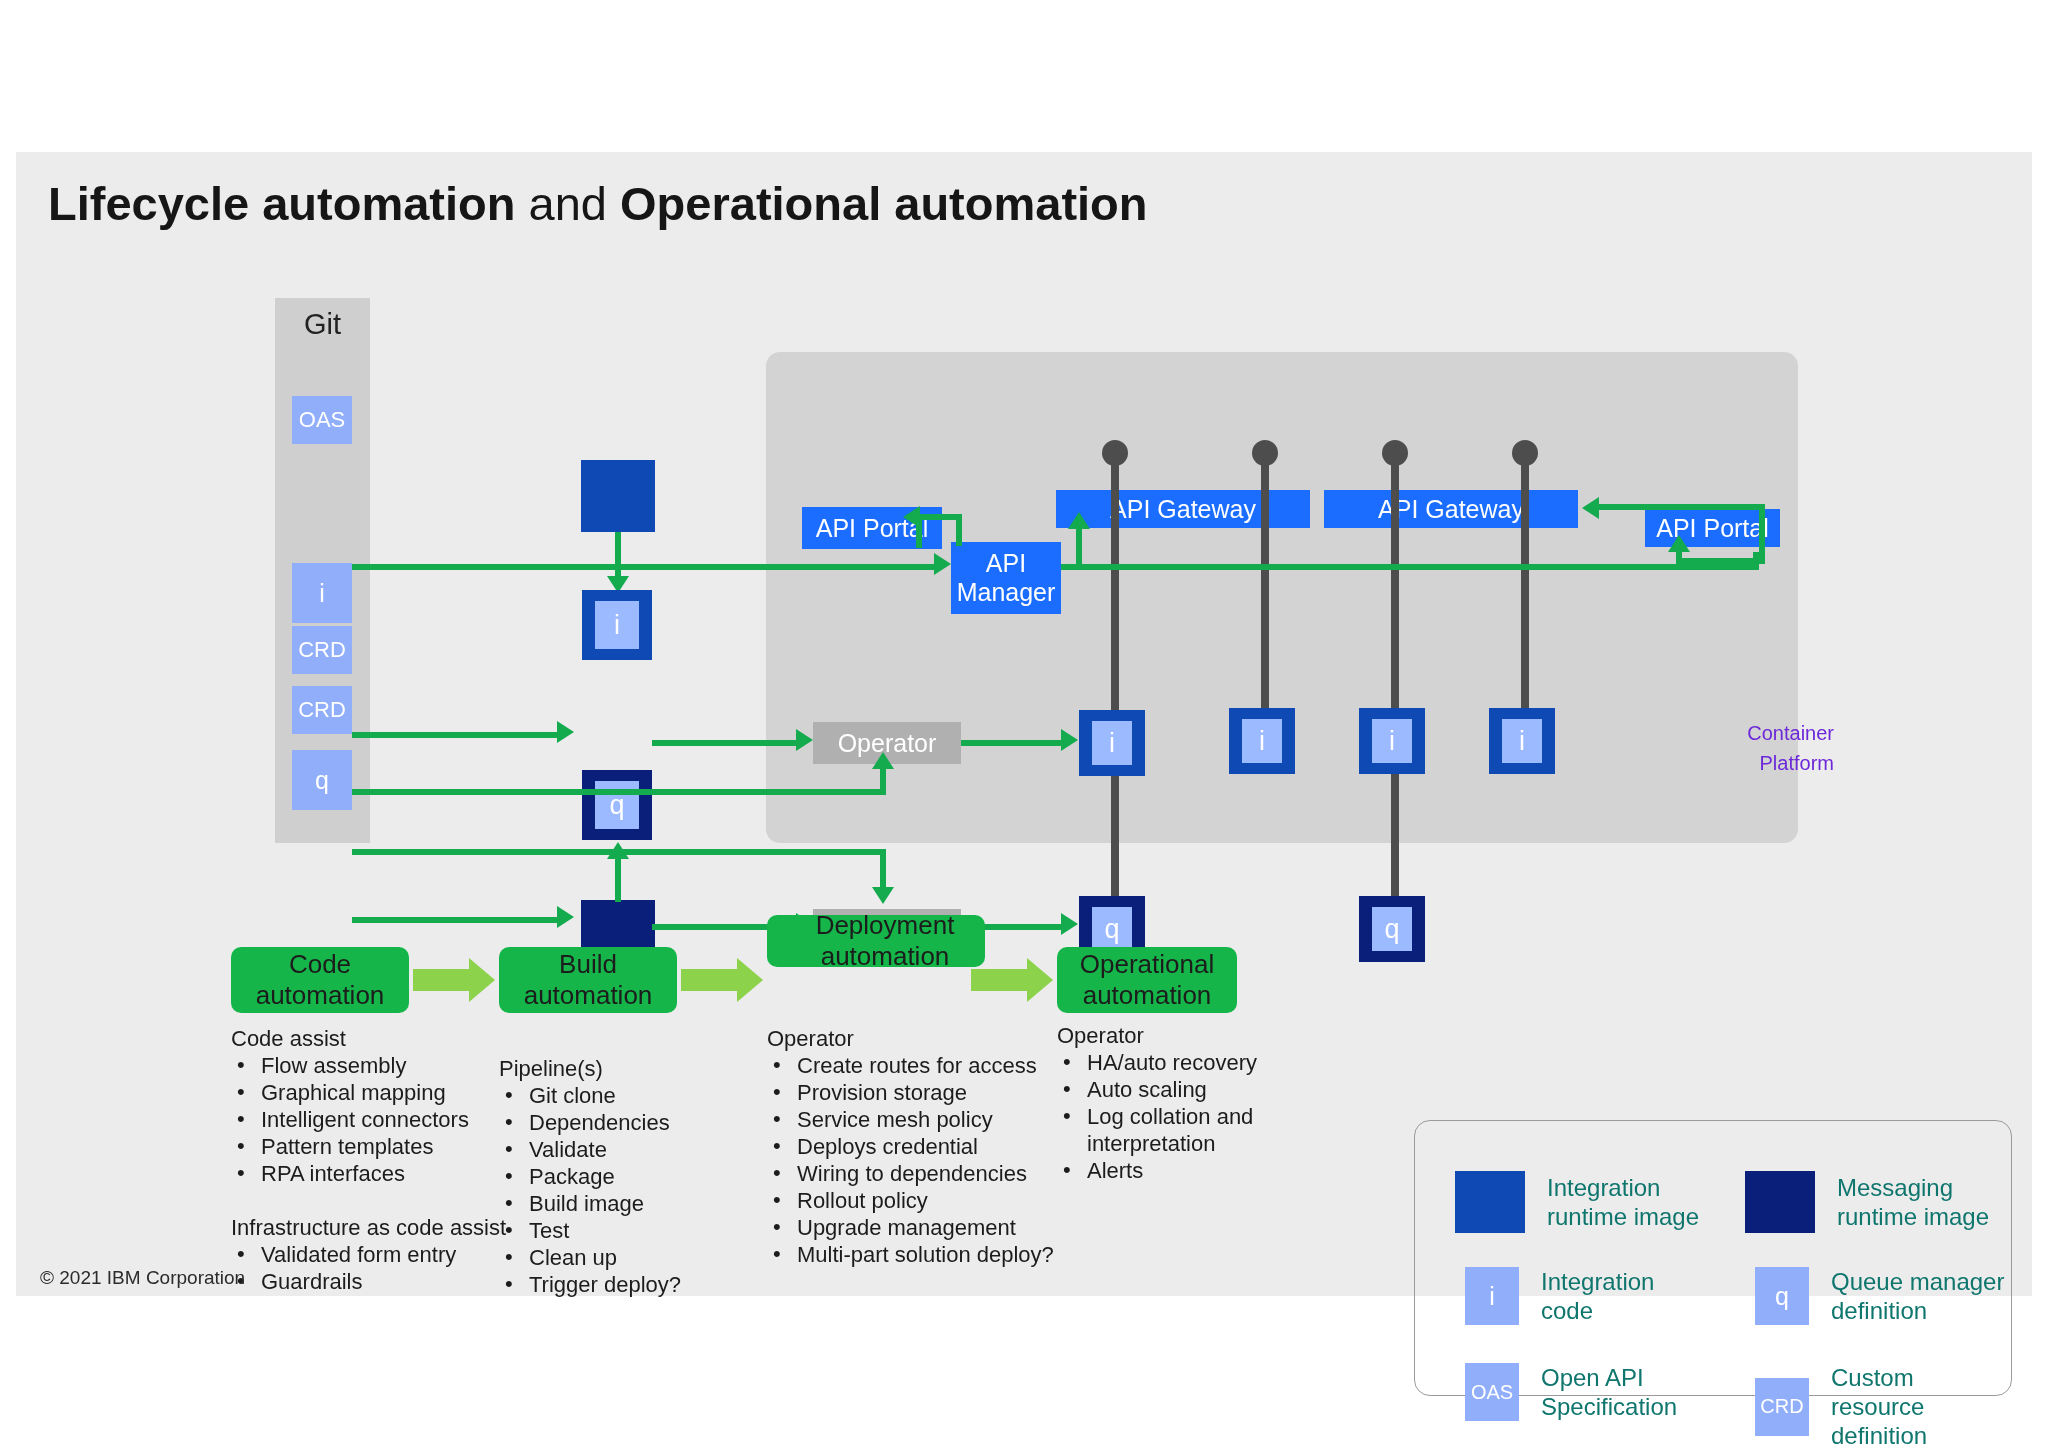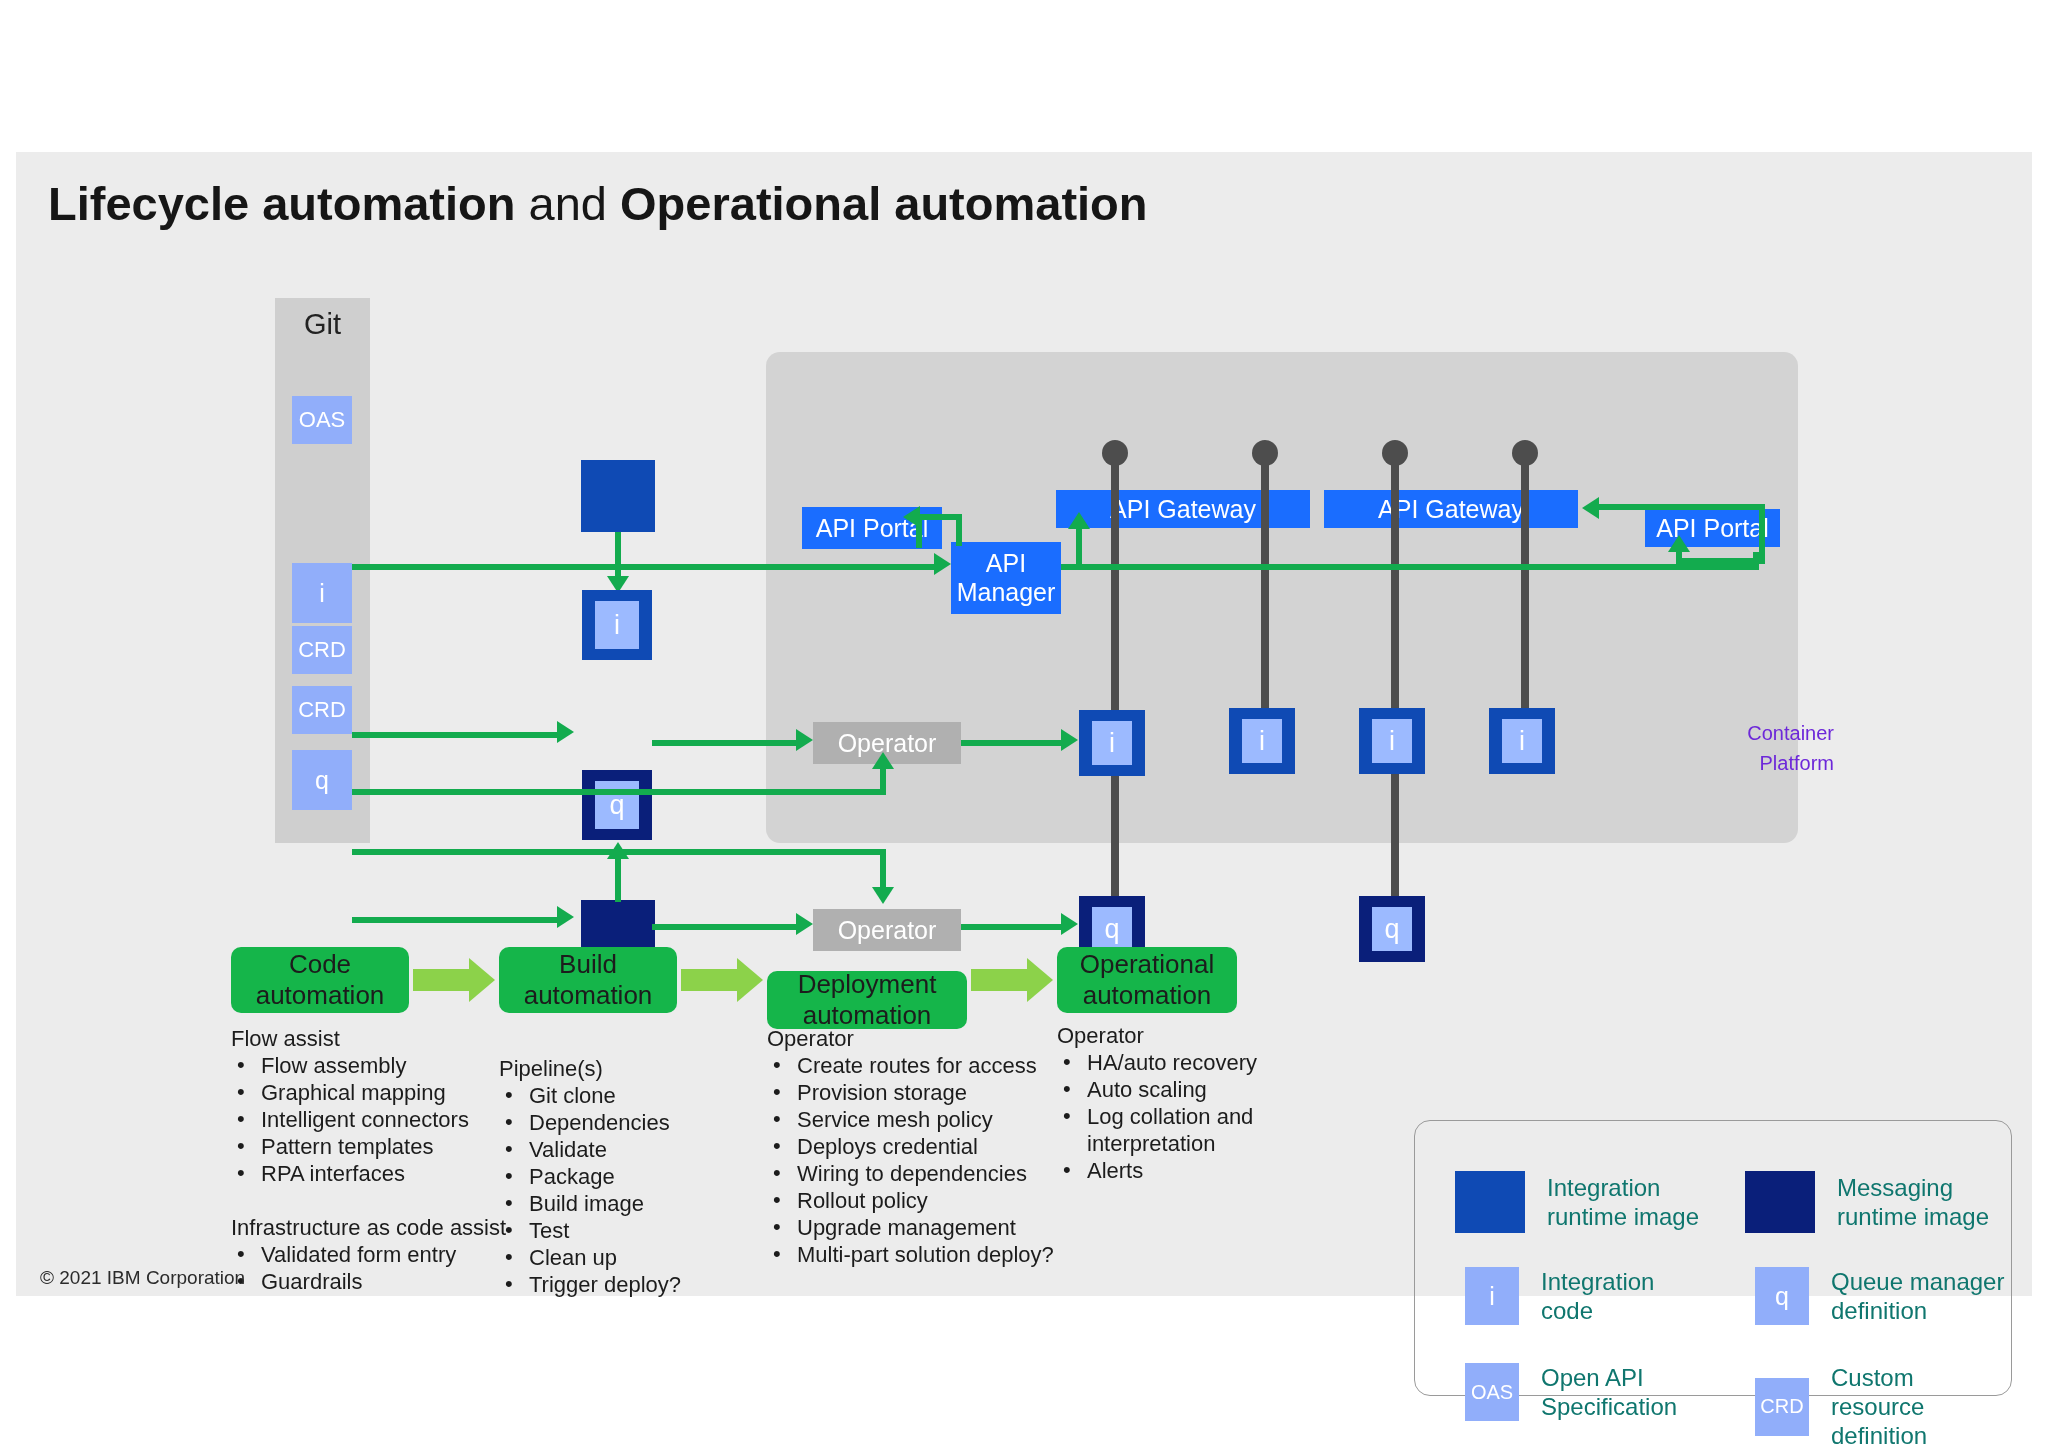--- a/index.html
+++ b/index.html
@@ -245,36 +245,36 @@
 
     <div class="flowbox" style="left:483px;top:795px;width:178px;height:66px;flex-direction:column;">
       <span>Build</span>
       <span>automation</span>
     </div>
     <div class="flowarrow" style="left:665px;top:806px;width:82px;">
         <div class="bar" style="width:56px;"></div>
         <div class="tip" style="left:56px;"></div>
       </div>
 
-    <div class="flowbox" style="left:751px;top:819px;width:200px;height:58px;flex-direction:column;">
+    <div class="flowbox" style="left:751px;top:763px;width:200px;height:52px;flex-direction:column;padding-left:18px;">
       <span>Deployment</span>
       <span>automation</span>
     </div>
     <div class="flowarrow" style="left:955px;top:806px;width:82px;">
         <div class="bar" style="width:56px;"></div>
         <div class="tip" style="left:56px;"></div>
       </div>
 
     <div class="flowbox" style="left:1041px;top:795px;width:180px;height:66px;flex-direction:column;">
       <span>Operational</span>
       <span>automation</span>
     </div>
 
     <div class="collist" style="left:215px;top:873px;width:280px;">
-      <div class="hd">Flow assist</div>
+      <div class="hd">Code assist</div>
       <ul>
         <li>Flow assembly</li>
         <li>Graphical mapping</li>
         <li>Intelligent connectors</li>
         <li>Pattern templates</li>
         <li>RPA interfaces</li>
       </ul>
       <div class="gap"></div>
       <div class="hd">Infrastructure as code assist</div>
       <ul>

